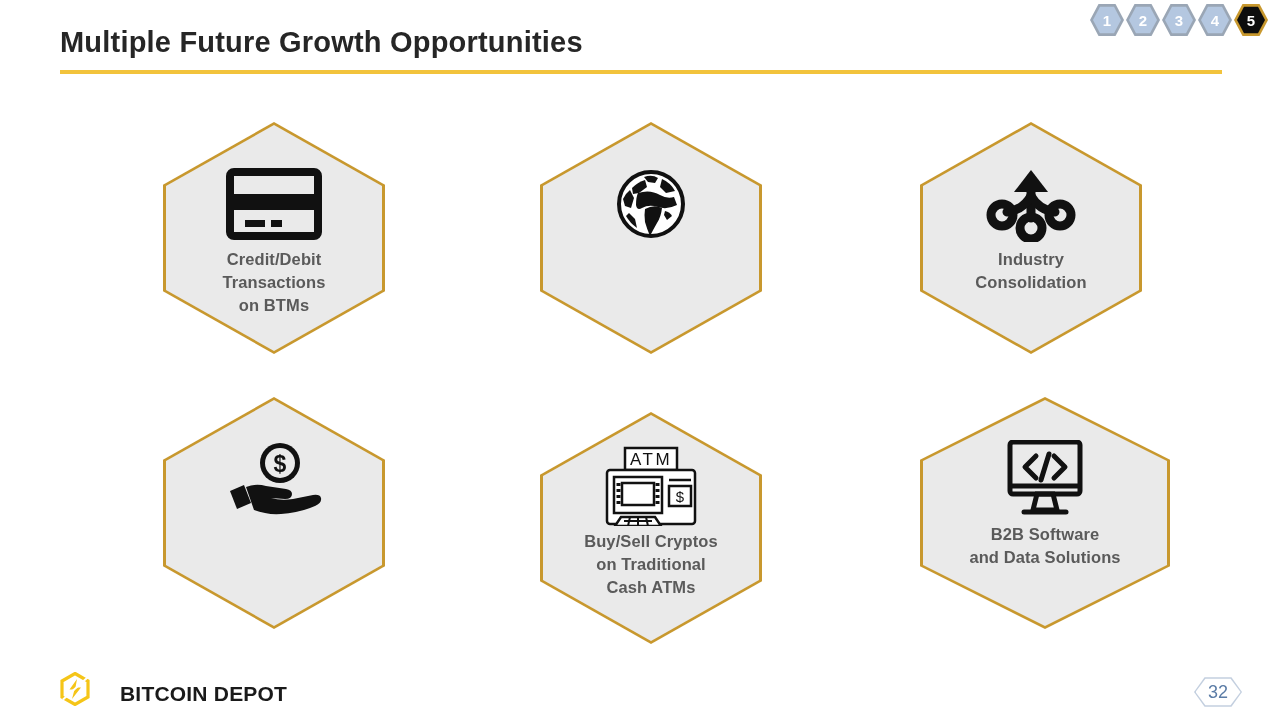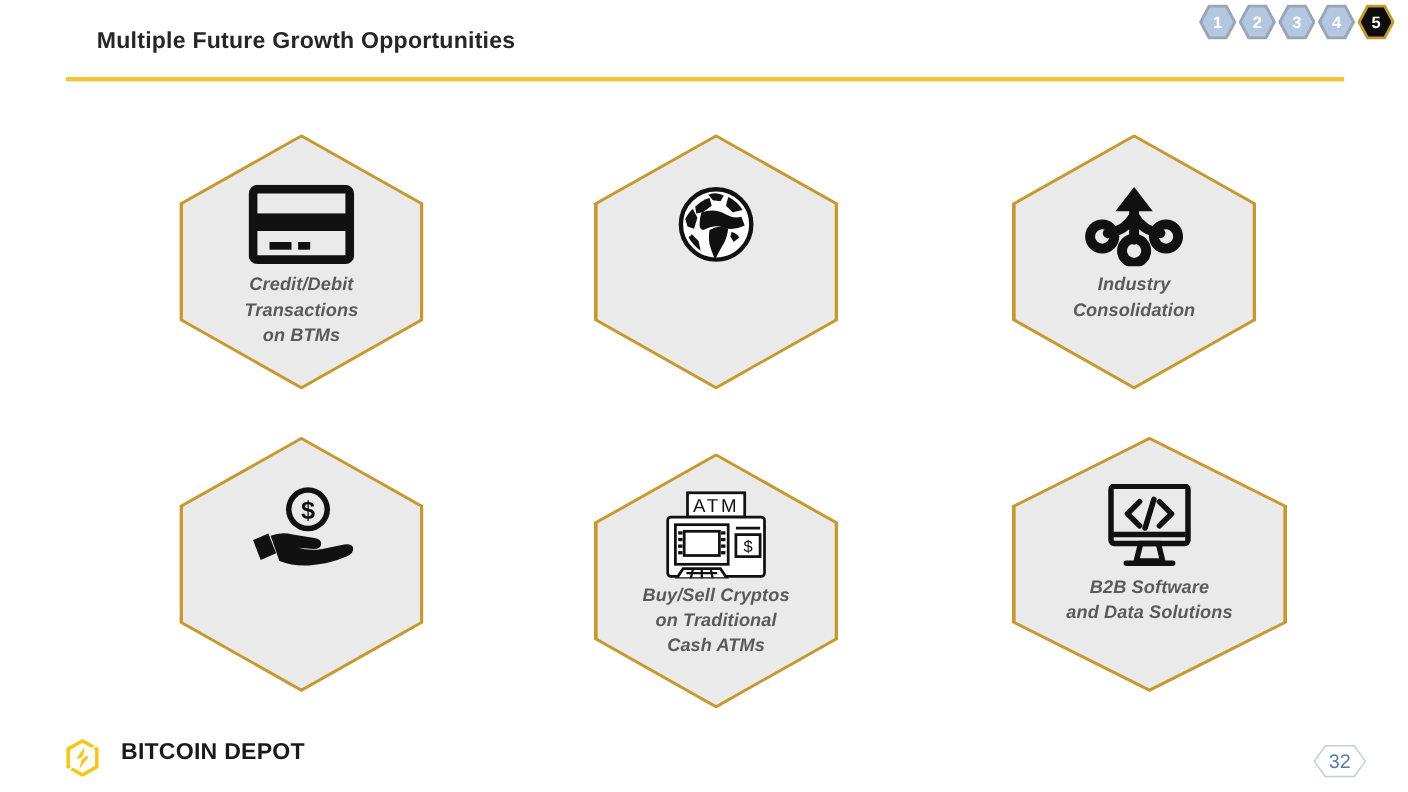--- a/index.html
+++ b/index.html
@@ -13,26 +13,25 @@
     font-family: "Liberation Sans", sans-serif;
     overflow: hidden;
     position: relative;
   }
 
   
   .slide-title {
     position: absolute;
     left: 60px;
     top: 26px;
-    font-size: 21px;
+    font-size: 29px;
     font-weight: bold;
     color: #262626;
     letter-spacing: 0.2px;
     white-space: nowrap;
-    margin-left: 28px;
   }
   .title-rule {
     position: absolute;
     left: 60px;
     top: 70px;
     width: 1162px;
     height: 4px;
     background: #F2C33C;
   }
 
@@ -114,36 +113,35 @@
   .tile-icon {
     height: 72px;
     display: flex;
     align-items: center;
     justify-content: center;
   }
   .tile-label {
     margin-top: 8px;
     text-align: center;
     font-size: 16.5px;
-    font-style: italic;
     font-weight: bold;
     color: #5a5a5a;
     line-height: 1.38;
     white-space: pre-line;
     letter-spacing: 0.1px;
   }
 
   
   .footer-logo {
     position: absolute;
     left: 58px;
     bottom: 14px;
     display: flex;
-    align-items: flex-start;
-    gap: 18px;
+    align-items: flex-end;
+    gap: 28px;
   }
   .logo-mark {
     width: 34px;
     height: 34px;
     position: relative;
   }
   .logo-text {
     font-size: 21px;
     font-weight: bold;
     color: #1a1a1a;

